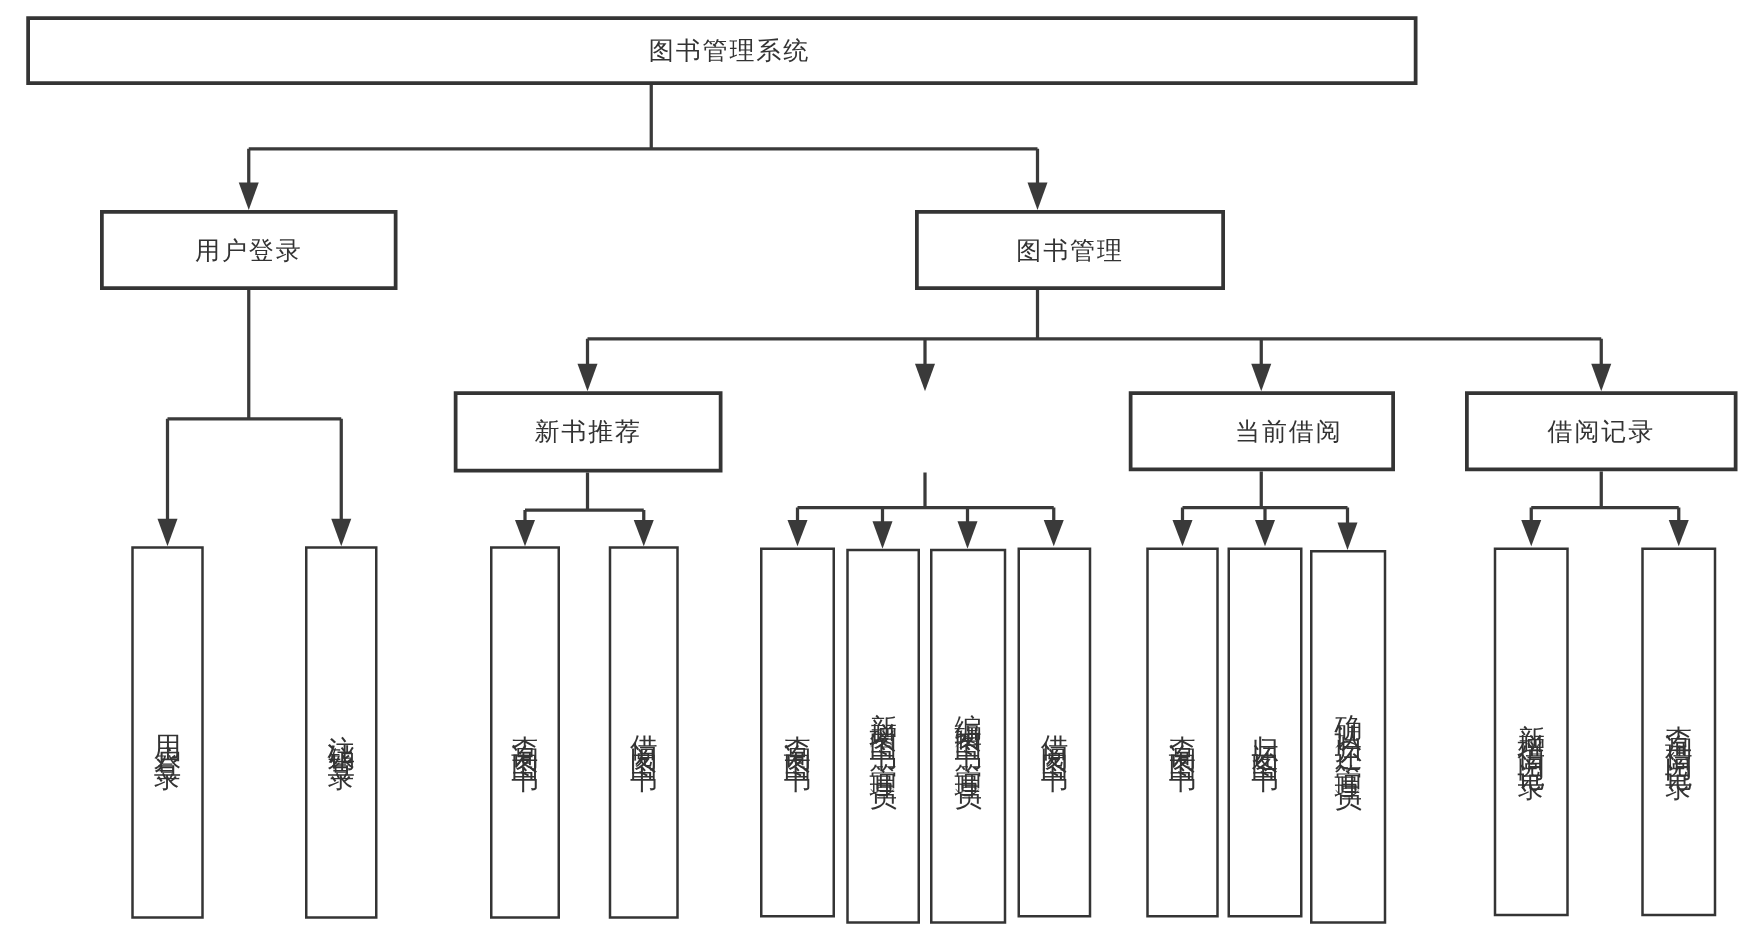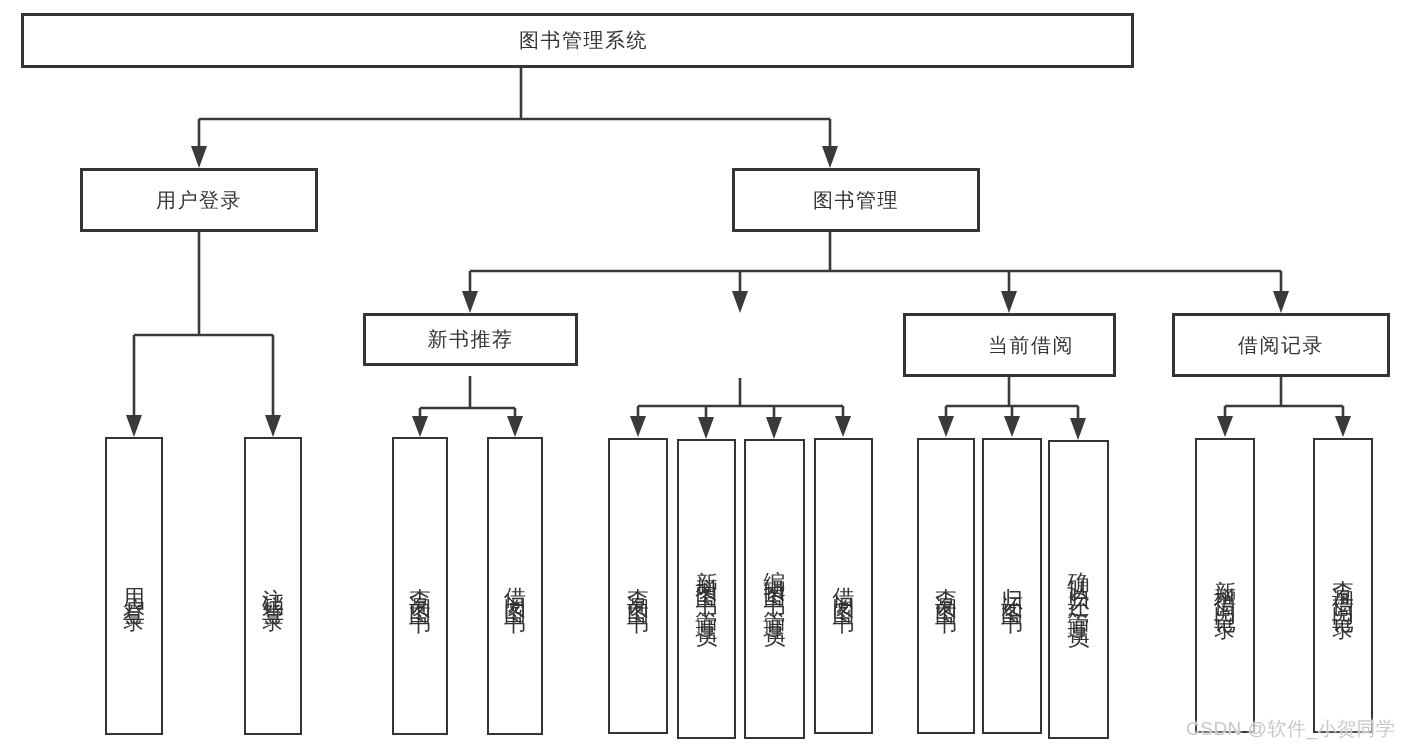--- a/index.html
+++ b/index.html
@@ -125,21 +125,21 @@
     <span>图书管理系统</span>
   </div>
 
   <div class="box header" style="left:80px;top:168px;width:238px;height:64px;">
     <span>用户登录</span>
   </div>
   <div class="box header" style="left:712px;top:168px;width:248px;height:64px;margin-left:20px;">
     <span>图书管理</span>
   </div>
 
-  <div class="box header" style="left:363px;top:313px;width:215px;height:53px;font-family:Liberation Mono, monospace;">
+  <div class="box header" style="left:363px;top:313px;width:215px;height:65px;font-family:Liberation Mono, monospace;">
     <span>新书推荐</span>
   </div>
   <div class="box header" style="left:903px;top:313px;width:213px;height:64px;padding-left:43px;">
     <span>当前借阅</span>
   </div>
   <div class="box header" style="left:1172px;top:313px;width:218px;height:64px;">
     <span>借阅记录</span>
   </div>
 
   <div class="box leaf" style="left:105px;top:437px;width:58px;height:298px;">
@@ -179,15 +179,14 @@
     <span>确认归还（管理员）</span>
   </div>
 
   <div class="box leaf" style="left:1195px;top:438px;width:60px;height:295px;">
     <span>新增借阅记录</span>
   </div>
   <div class="box leaf" style="left:1313px;top:438px;width:60px;height:295px;">
     <span>查询借阅记录</span>
   </div>
 
-  <div class="watermark">CSDN @软件_小贺同学</div>
 
 </div>
 
 </body></html>

